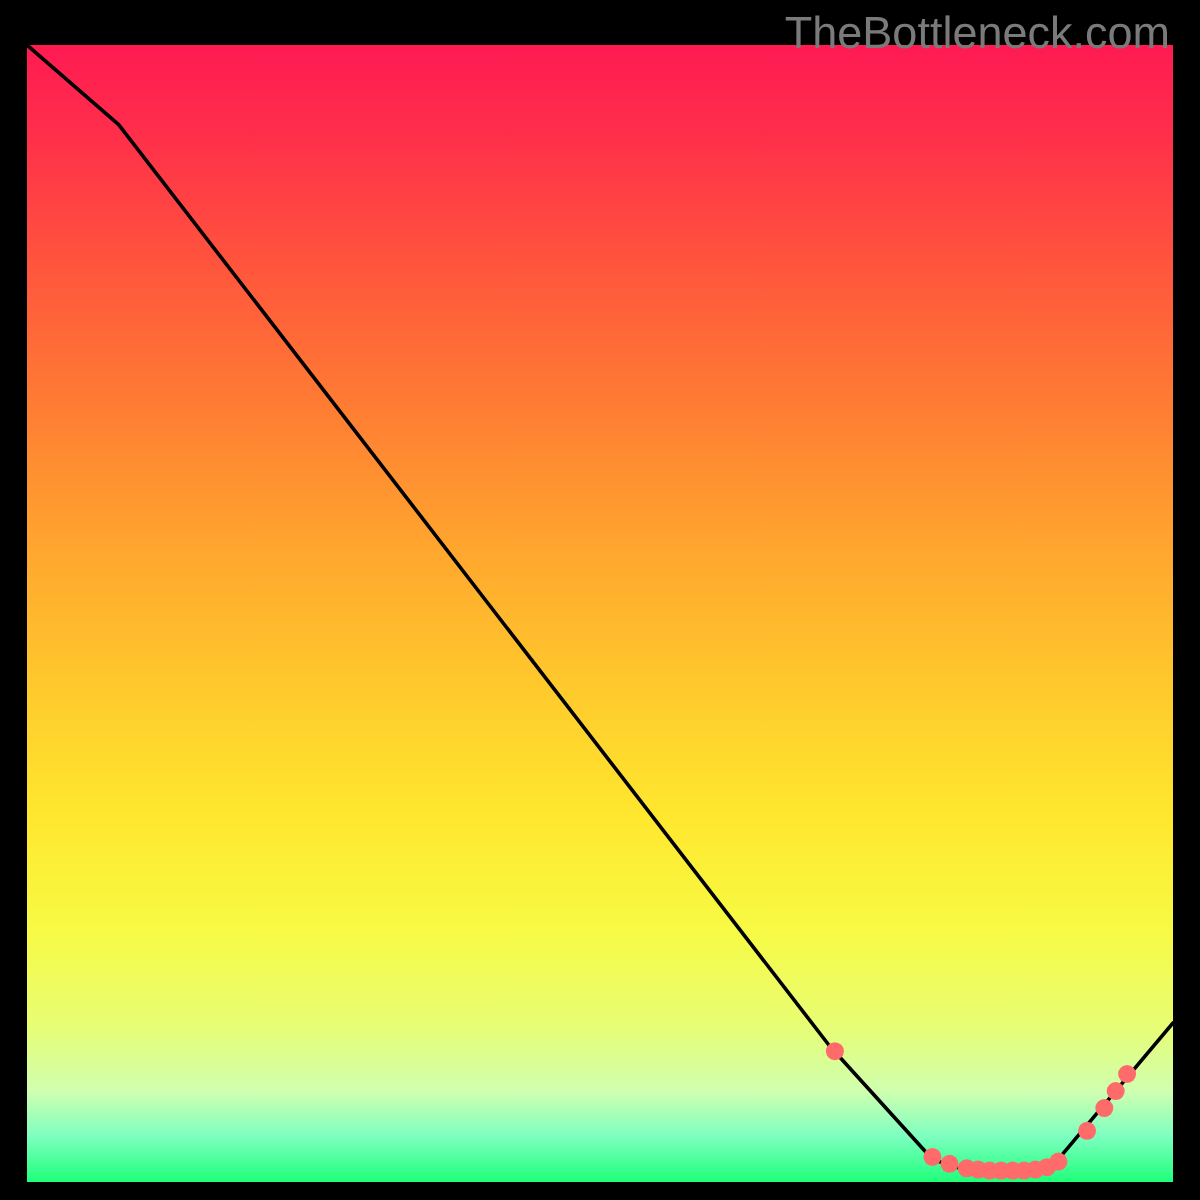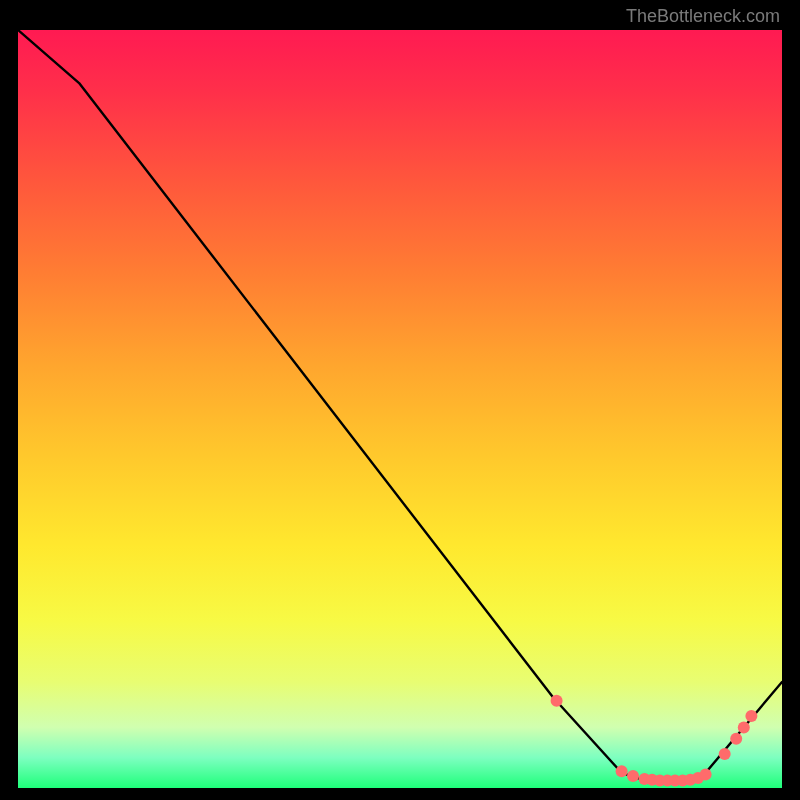--- a/index.html
+++ b/index.html
@@ -9,21 +9,21 @@
     background: #000;
     position: relative;
     font-family: Arial, sans-serif;
     overflow: hidden;
   }
   .attribution {
     position: absolute;
     top: 6px;
     right: 20px;
     color: #7a7a7a;
-    font-size: 18px;
+    font-size: 30px;
     font-weight: 500;
     z-index: 10;
   }
   .plot-area {
     position: absolute;
     left: 18px;
     top: 30px;
     width: 764px;
     height: 758px;
   }

